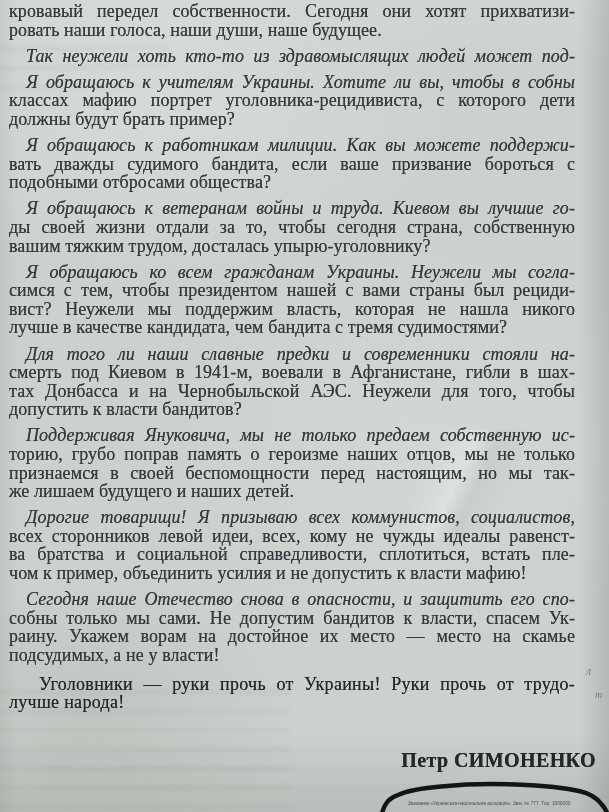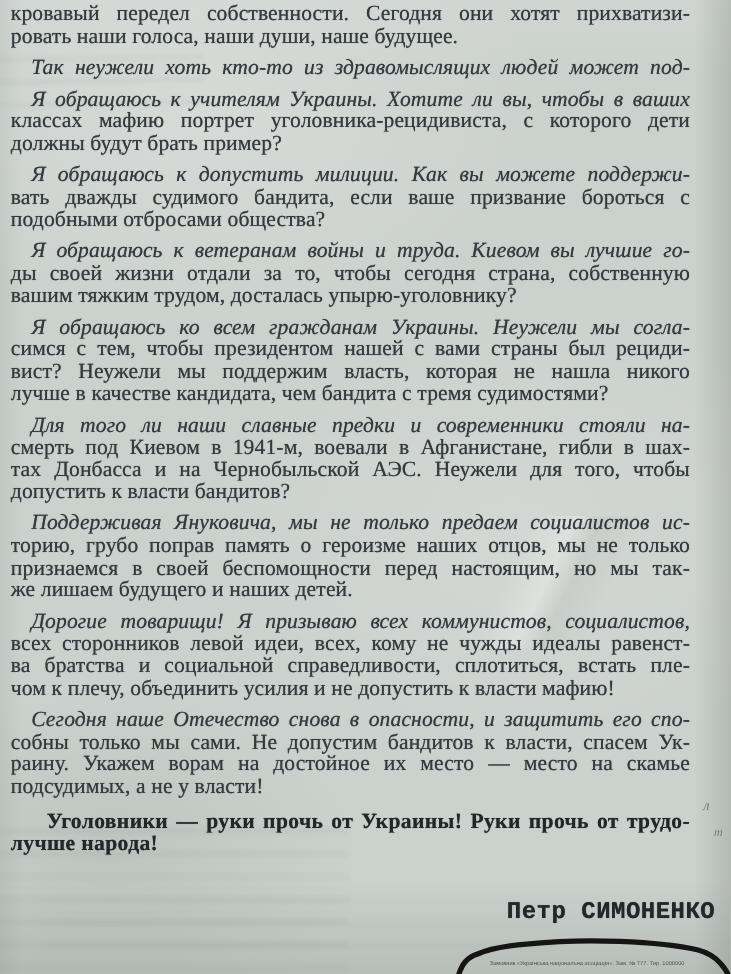--- a/index.html
+++ b/index.html
@@ -36,31 +36,30 @@
     position:absolute;left:300px;top:430px;width:309px;height:110px;pointer-events:none;
     background:linear-gradient(115deg, rgba(255,255,255,0) 40%, rgba(255,255,255,0.28) 50%, rgba(140,148,142,0.12) 56%, rgba(255,255,255,0) 66%);
   }
   .text-column{
     position:absolute;left:9px;top:2px;width:566px;
     font-size:18px;line-height:18.6px;
     text-shadow:0 0 0.6px rgba(52,59,63,0.85);
     letter-spacing:0.1px;
   }
   .paragraph{margin:0 0 7.5px 0;}
-  .paragraph.bold{font-weight:bold;color:var(--bold-ink,#22272a);margin-top:10px;letter-spacing:0.3px;}
+  .paragraph.bold{font-weight:normal;color:var(--bold-ink,#22272a);margin-top:10px;letter-spacing:0.3px;}
   .line{text-align:justify;text-align-last:justify;}
   .line.last{text-align-last:left;}
   .paragraph.indent .line.first{text-indent:17px;font-style:italic;}
   .paragraph.bold .line.first{text-indent:30px;}
   .signature{
     position:absolute;right:13px;top:749px;
     font-weight:bold;font-size:20px;letter-spacing:0.4px;
     color:var(--bold-ink,#22272a);
     text-shadow:0 0 0.6px rgba(34,39,42,0.9);
-    font-family:Liberation Mono, monospace;
   }
   .margin-mark{
     position:absolute;color:rgba(55,62,66,0.55);
     font-size:12px;font-style:italic;pointer-events:none;
   }
   .mark1{left:586px;top:664px;}
   .mark2{left:595px;top:689px;font-size:10px;}
   .imprint-wrap{position:absolute;left:330px;top:777px;width:279px;height:35px;}
   .imprint-wrap svg{position:absolute;left:0;top:0;}
   .imprint-text{
@@ -83,26 +82,26 @@
   <div class="text-column" id="text-column">
 
   <div class="paragraph continuation">
         <div class="line first">кровавый передел собственности. Сегодня они хотят прихватизи-</div>
         <div class="line last">ровать наши голоса, наши души, наше будущее.</div>
       </div>
       <div class="paragraph indent">
         <div class="line first">Так неужели хоть кто-то из здравомыслящих людей может под-</div>
       </div>
       <div class="paragraph indent">
-        <div class="line first">Я обращаюсь к учителям Украины. Хотите ли вы, чтобы в ваших</div>
+        <div class="line first">Я обращаюсь к учителям Украины. Хотите ли вы, чтобы в собны</div>
         <div class="line">классах мафию портрет уголовника-рецидивиста, с которого дети</div>
         <div class="line last">должны будут брать пример?</div>
       </div>
       <div class="paragraph indent">
-        <div class="line first">Я обращаюсь к допустить милиции. Как вы можете поддержи-</div>
+        <div class="line first">Я обращаюсь к работникам милиции. Как вы можете поддержи-</div>
         <div class="line">вать дважды судимого бандита, если ваше призвание бороться с</div>
         <div class="line last">подобными отбросами общества?</div>
       </div>
       <div class="paragraph indent">
         <div class="line first">Я обращаюсь к ветеранам войны и труда. Киевом вы лучшие го-</div>
         <div class="line">ды своей жизни отдали за то, чтобы сегодня страна, собственную</div>
         <div class="line last">вашим тяжким трудом, досталась упырю-уголовнику?</div>
       </div>
       <div class="paragraph indent">
         <div class="line first">Я обращаюсь ко всем гражданам Украины. Неужели мы согла-</div>
@@ -110,30 +109,30 @@
         <div class="line">вист? Неужели мы поддержим власть, которая не нашла никого</div>
         <div class="line last">лучше в качестве кандидата, чем бандита с тремя судимостями?</div>
       </div>
       <div class="paragraph indent">
         <div class="line first">Для того ли наши славные предки и современники стояли на-</div>
         <div class="line">смерть под Киевом в 1941-м, воевали в Афганистане, гибли в шах-</div>
         <div class="line">тах Донбасса и на Чернобыльской АЭС. Неужели для того, чтобы</div>
         <div class="line last">допустить к власти бандитов?</div>
       </div>
       <div class="paragraph indent">
-        <div class="line first">Поддерживая Януковича, мы не только предаем социалистов ис-</div>
+        <div class="line first">Поддерживая Януковича, мы не только предаем собственную ис-</div>
         <div class="line">торию, грубо поправ память о героизме наших отцов, мы не только</div>
         <div class="line">признаемся в своей беспомощности перед настоящим, но мы так-</div>
         <div class="line last">же лишаем будущего и наших детей.</div>
       </div>
       <div class="paragraph indent">
         <div class="line first">Дорогие товарищи! Я призываю всех коммунистов, социалистов,</div>
         <div class="line">всех сторонников левой идеи, всех, кому не чужды идеалы равенст-</div>
         <div class="line">ва братства и социальной справедливости, сплотиться, встать пле-</div>
-        <div class="line last">чом к плечу, объединить усилия и не допустить к власти мафию!</div>
+        <div class="line last">чом к пример, объединить усилия и не допустить к власти мафию!</div>
       </div>
       <div class="paragraph indent">
         <div class="line first">Сегодня наше Отечество снова в опасности, и защитить его спо-</div>
         <div class="line">собны только мы сами. Не допустим бандитов к власти, спасем Ук-</div>
         <div class="line">раину. Укажем ворам на достойное их место — место на скамье</div>
         <div class="line last">подсудимых, а не у власти!</div>
       </div>
       <div class="paragraph bold">
         <div class="line first">Уголовники — руки прочь от Украины! Руки прочь от трудо-</div>
         <div class="line last">лучше народа!</div>

